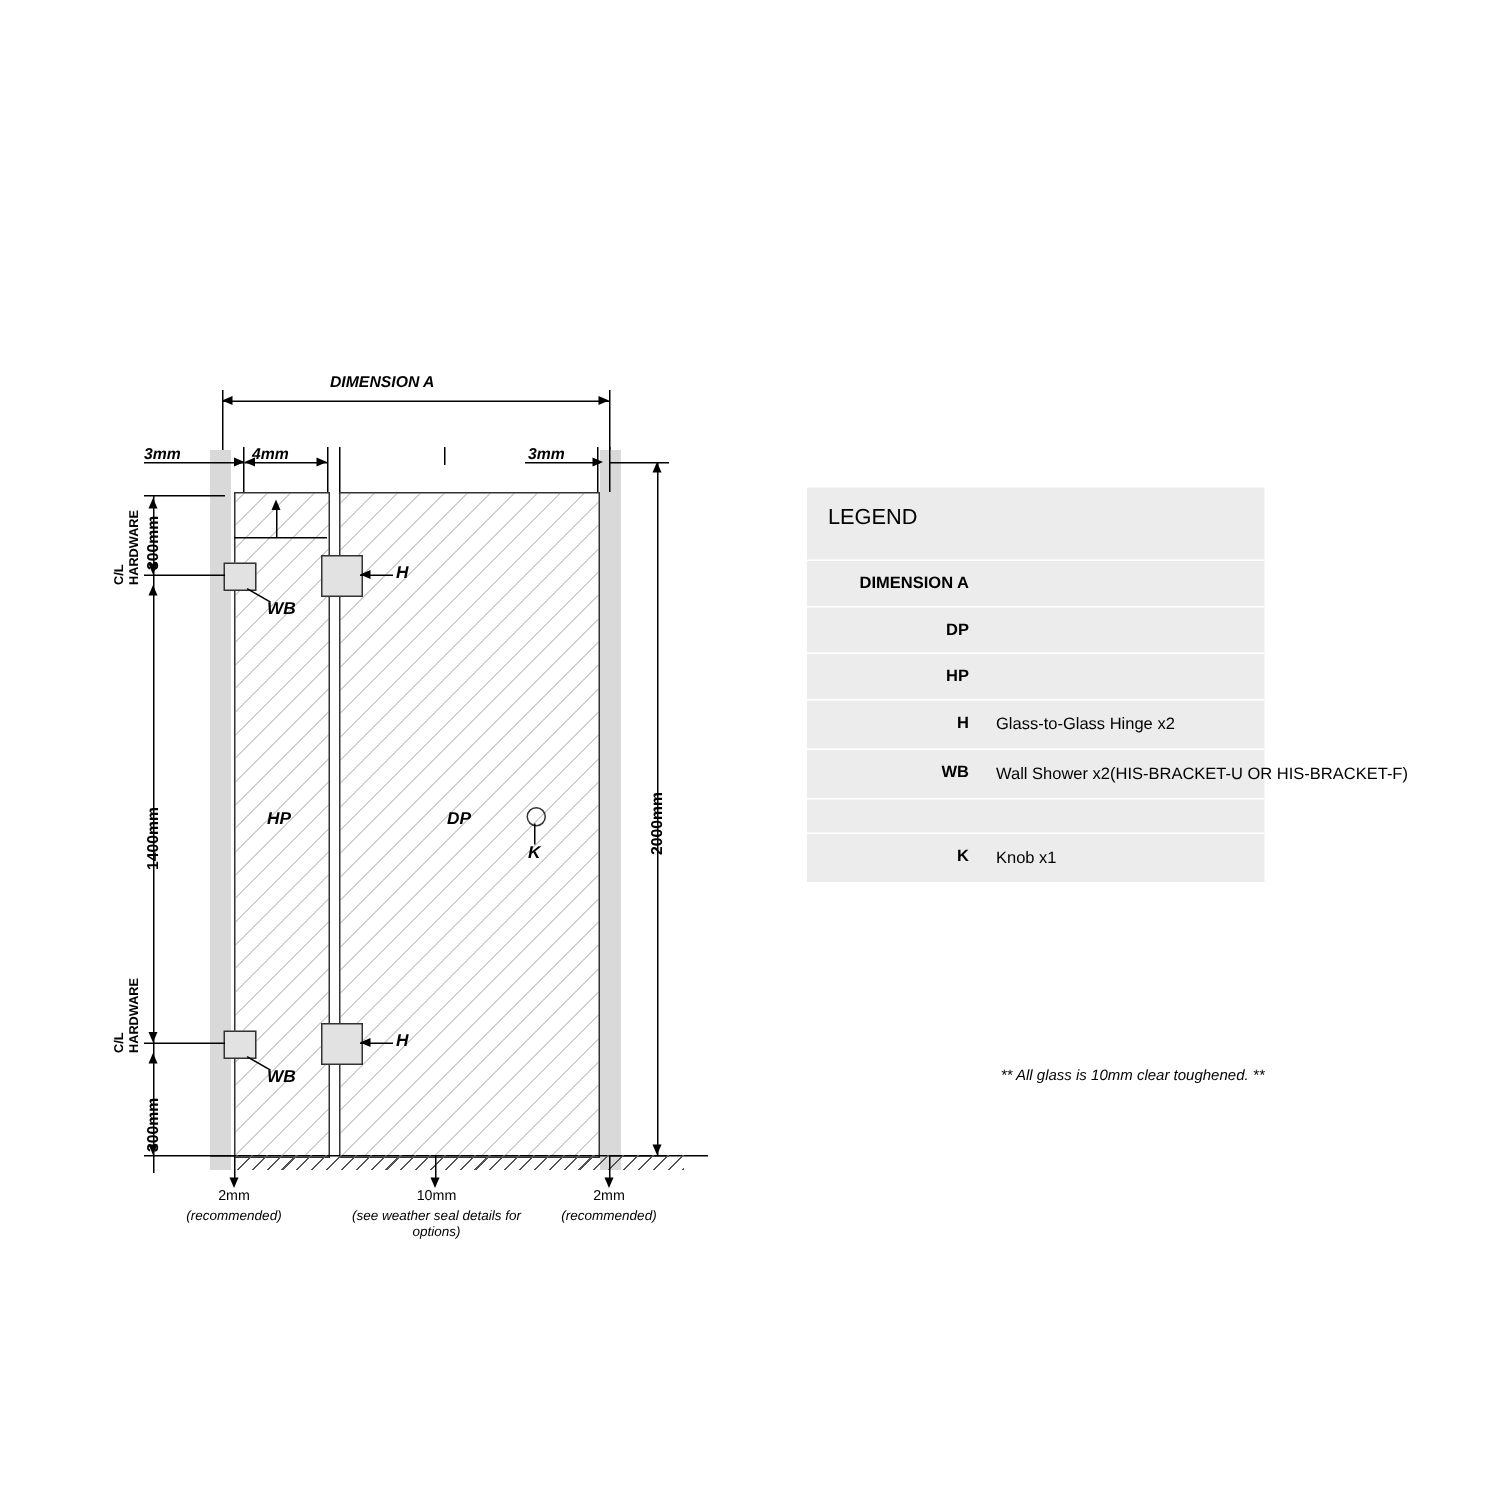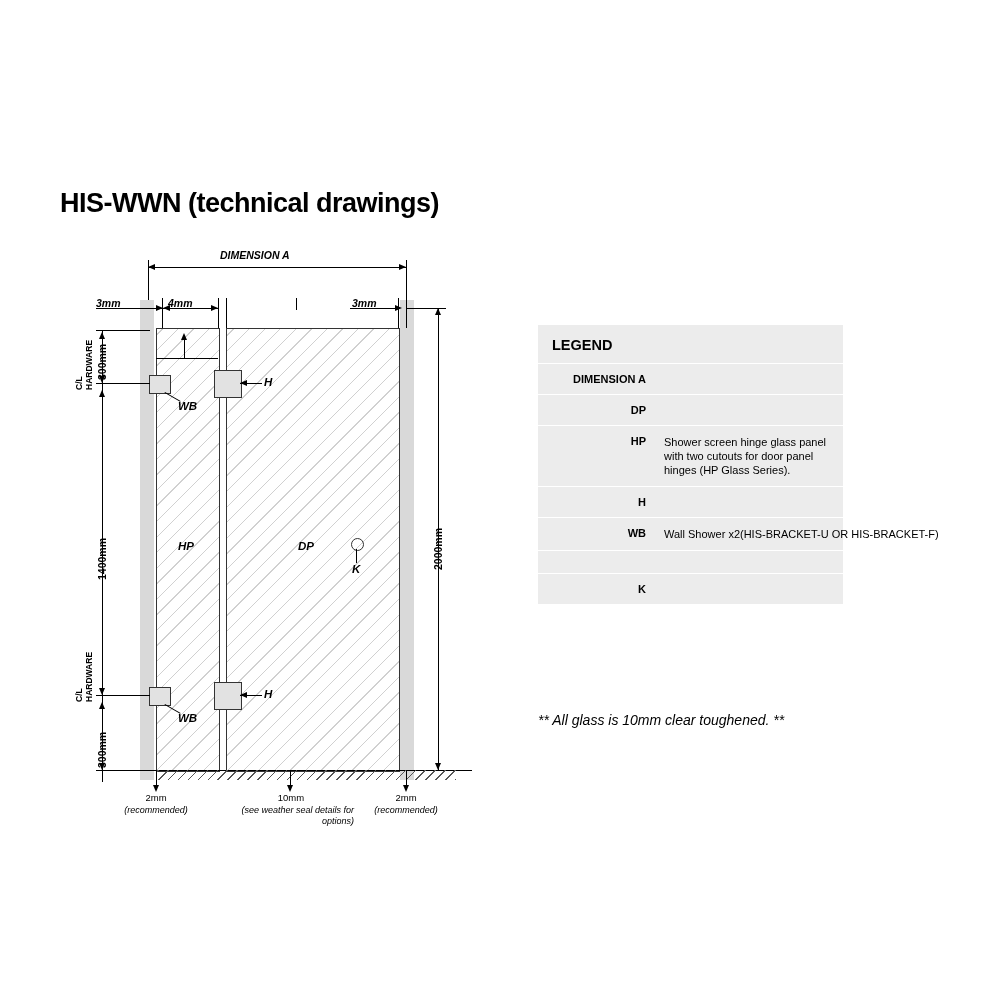--- a/index.html
+++ b/index.html
@@ -48,34 +48,33 @@
   .small{position:absolute;font-size:9.5px;white-space:nowrap;text-align:center;}
   .small-i{position:absolute;font-size:9px;font-style:italic;white-space:nowrap;text-align:center;}
 
   
   .floor{position:absolute;left:96px;top:530px;width:300px;height:10px;
      background:repeating-linear-gradient(-45deg,#555 0 1px,rgba(0,0,0,0) 1px 7px);}
   .floor-line{position:absolute;left:80px;top:530px;width:332px;height:1.3px;background:#000;}
 
   
   .legend{position:absolute;left:538px;top:325px;width:305px;background:#ececec;}
-  .legend-title{font-size:14.5px;font-weight:bold;padding:12px 14px 10px 14px;border-bottom:1px solid #ffffff;}
+  .legend-title{font-size:14.5px;font-weight:normal;padding:12px 14px 20px 14px;border-bottom:1px solid #ffffff;}
   .lrow{display:flex;border-bottom:1px solid #ffffff;}
   .lrow:last-child{border-bottom:none;}
   .lkey{width:100px;flex:0 0 100px;padding:9px 8px 9px 8px;font-size:11px;font-weight:bold;text-align:right;}
   .lval{flex:1;padding:9px 10px 9px 10px;font-size:11px;line-height:1.28;}
   .lval.wide{white-space:nowrap;}
-  .legend-note{position:absolute;left:538px;top:712px;width:305px;text-align:left;font-size:14px;font-style:italic;}
+  .legend-note{position:absolute;left:538px;top:712px;width:305px;text-align:right;font-size:10px;font-style:italic;}
 </style>
 </head>
 <body>
 
 <div class="page">
 
-  <div class="title">HIS-WWN (technical drawings)</div>
 
   <div class="drawing">
 
     <div class="dim-h" style="left:88px;top:27px;width:258px;"></div>
     <div class="arrow ar-left" style="left:88px;top:23.5px;"></div>
     <div class="arrow ar-right" style="left:339px;top:23.5px;"></div>
     <div class="ext" style="left:88px;top:20px;width:1px;height:48px;"></div>
     <div class="ext" style="left:346px;top:20px;width:1px;height:48px;"></div>
     <div class="dimtxt" style="left:160px;top:9px;">DIMENSION A</div>
 
@@ -168,52 +167,53 @@
     <div class="floor"></div>
 
     <div class="dim-v" style="left:96px;top:530px;height:18px;"></div>
     <div class="arrow ar-down" style="left:93px;top:545px;"></div>
     <div class="small" style="left:58px;top:552px;width:76px;font-weight:normal;">2mm</div>
     <div class="small-i" style="left:50px;top:565px;width:92px;">(recommended)</div>
 
     <div class="dim-v" style="left:230px;top:530px;height:18px;"></div>
     <div class="arrow ar-down" style="left:227px;top:545px;"></div>
     <div class="small" style="left:192px;top:552px;width:78px;">10mm</div>
-    <div class="small-i" style="left:168px;top:565px;width:126px;white-space:normal;line-height:1.2;text-align:right;">(see weather seal details for options)</div>
+    <div class="small-i" style="left:168px;top:565px;width:126px;white-space:normal;line-height:1.2;">(see weather seal details for options)</div>
 
     <div class="dim-v" style="left:346px;top:530px;height:18px;"></div>
     <div class="arrow ar-down" style="left:343px;top:545px;"></div>
     <div class="small" style="left:308px;top:552px;width:76px;">2mm</div>
     <div class="small-i" style="left:300px;top:565px;width:92px;">(recommended)</div>
   </div>
 
   <div class="legend">
     <div class="legend-title">LEGEND</div>
 
     <div class="lrow">
       <div class="lkey">DIMENSION A</div>
     </div>
     <div class="lrow">
       <div class="lkey">DP</div>
     </div>
     <div class="lrow">
       <div class="lkey">HP</div>
-      <div class="lval">Shower screen hinge glass panel with two cutouts for door panel hinges (HP Glass Series).</div>
     </div>
     <div class="lrow">
       <div class="lkey">H</div>
+      <div class="lval">Glass-to-Glass Hinge x2</div>
     </div>
     <div class="lrow">
       <div class="lkey">WB</div>
       <div class="lval wide">Wall Shower x2(HIS-BRACKET-U OR HIS-BRACKET-F)</div>
     </div>
     <div class="lrow" style="height:22px;">
       <div class="lkey"></div>
       <div class="lval"></div>
     </div>
     <div class="lrow">
       <div class="lkey">K</div>
+      <div class="lval">Knob x1</div>
     </div>
   </div>
 
   <div class="legend-note">** All glass is 10mm clear toughened. **</div>
 
 </div>
 
 </body></html>

